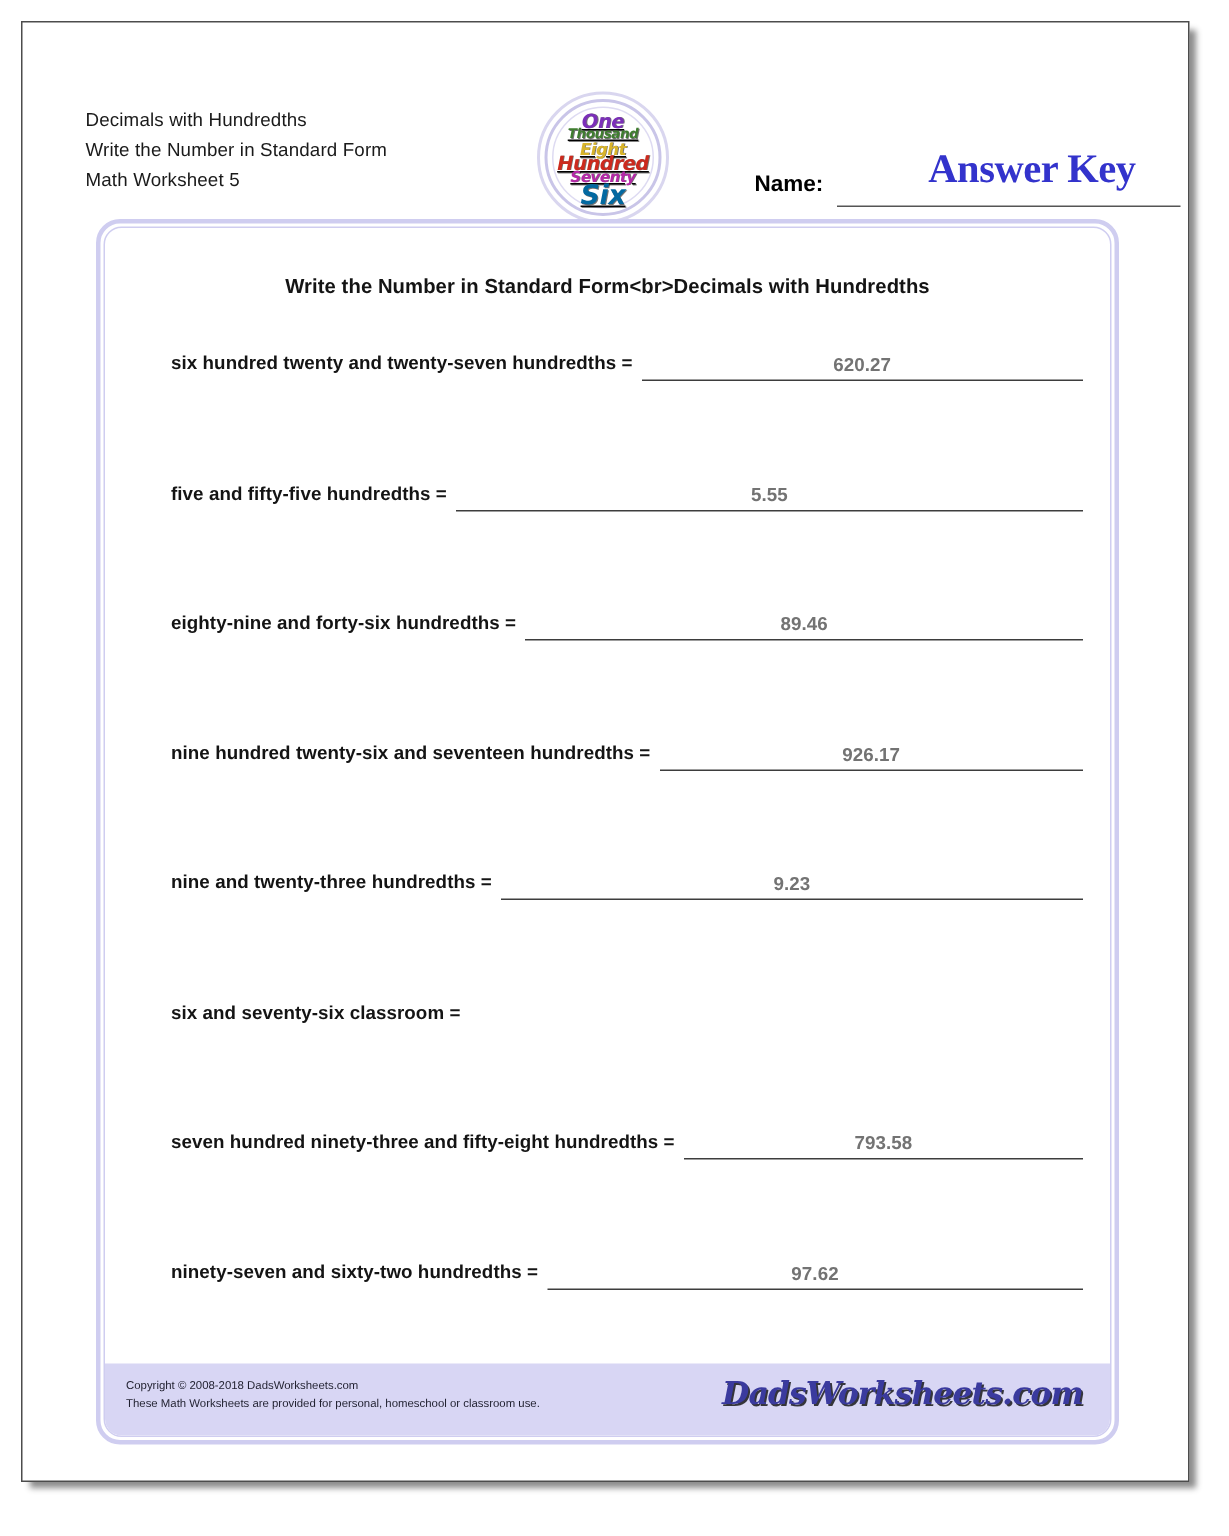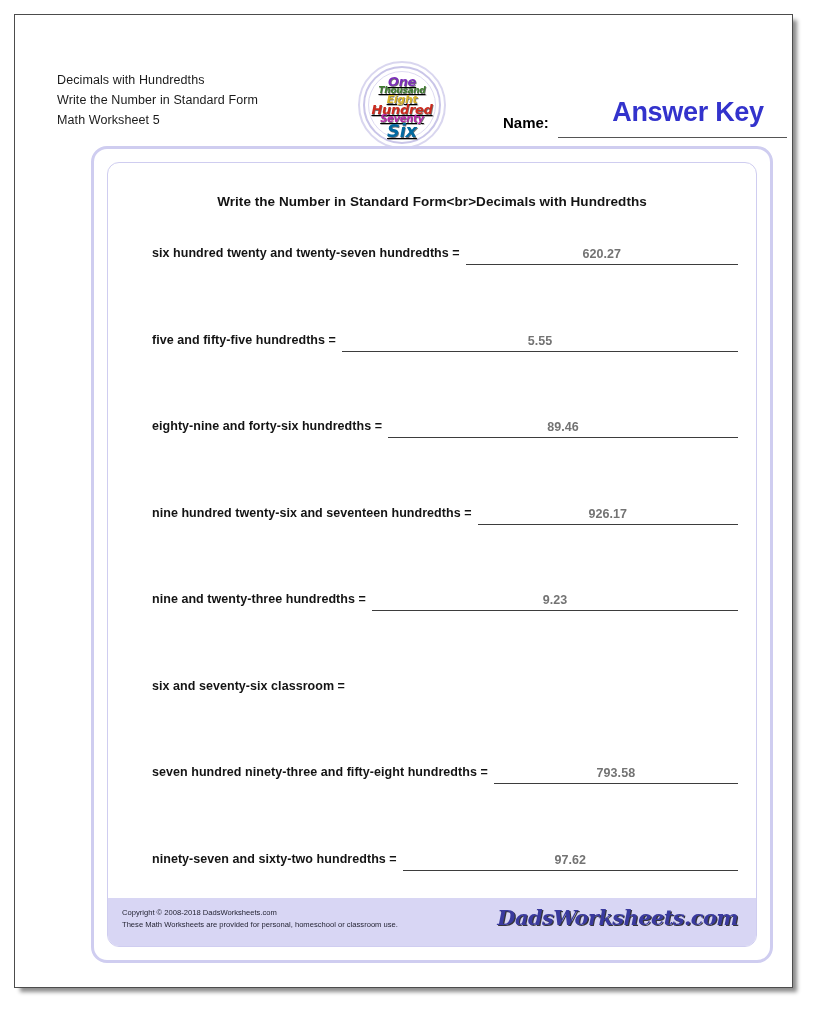--- a/index.html
+++ b/index.html
@@ -124,35 +124,35 @@
   #answer-key-text {
     position: absolute;
     left: 90px;
     top: 0px;
     width: 190px;
     text-align: center;
     font-size: 27px;
     font-weight: bold;
     color: #3333cc;
     letter-spacing: -0.3px;
+    font-family: Liberation Serif, serif;
   }
 
   
   #worksheet-panel {
     position: absolute;
     left: 49px;
     top: 131px;
     width: 682px;
     height: 817px;
     box-sizing: border-box;
     border: 3px solid #cfcdf0;
     border-radius: 16px;
-    padding: 13px;
-    background: #ffffff;
-    margin-left: 27px;
+    padding: 2px;
+    background: #ffffff;
   }
   #worksheet-panel-inner {
     position: relative;
     width: 100%;
     height: 100%;
     box-sizing: border-box;
     border: 1.5px solid #cfcdf0;
     border-radius: 12px;
     background: #ffffff;
     overflow: hidden;

